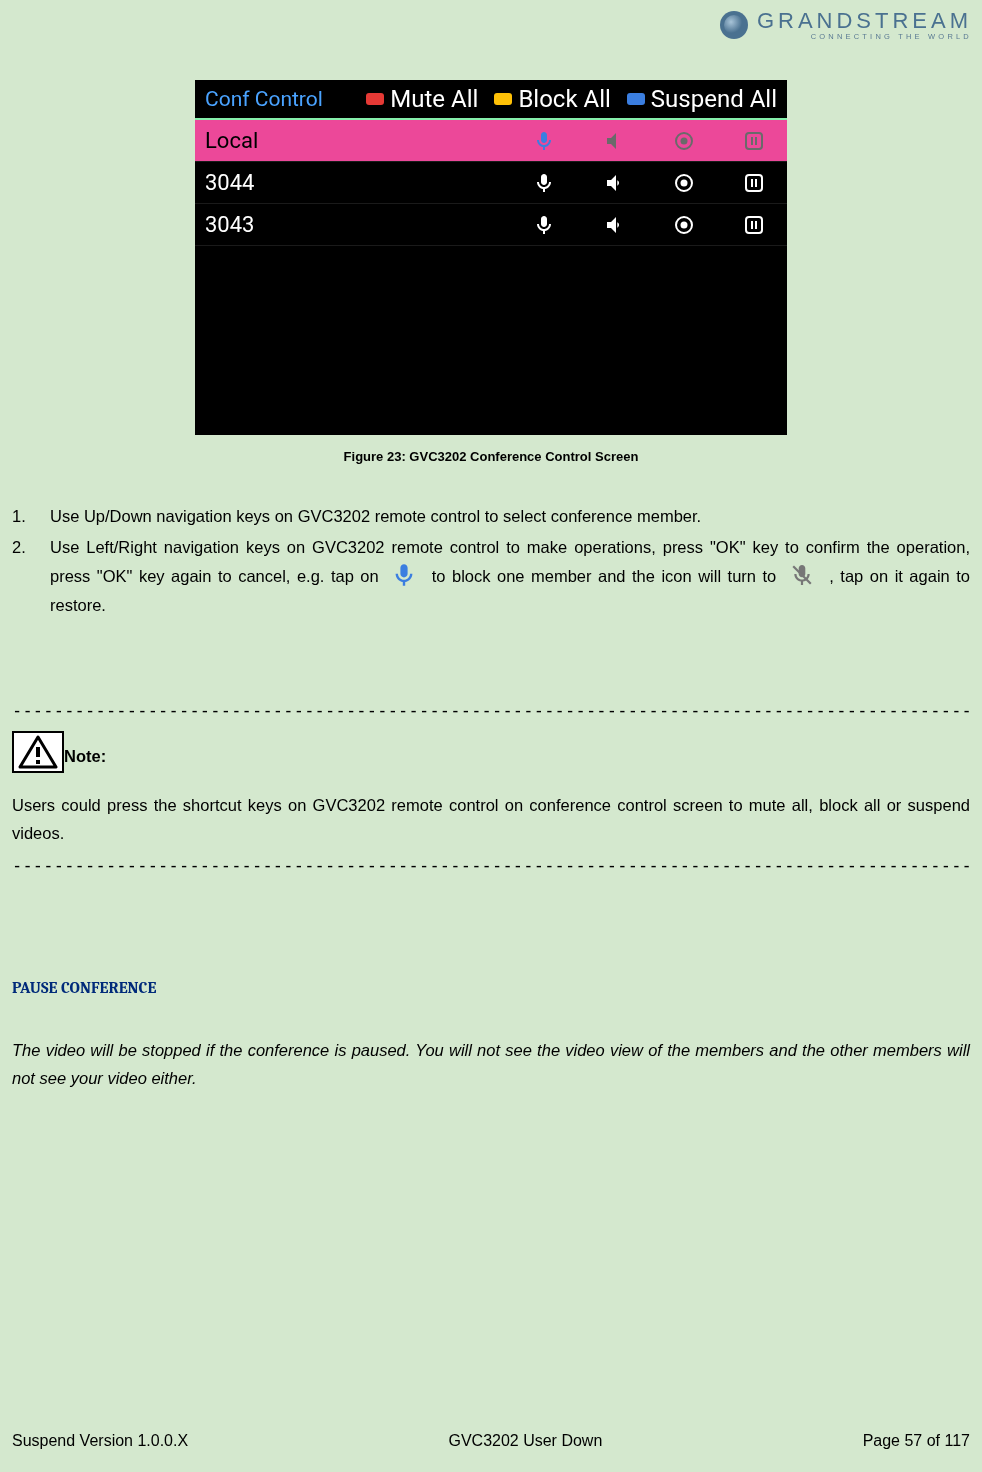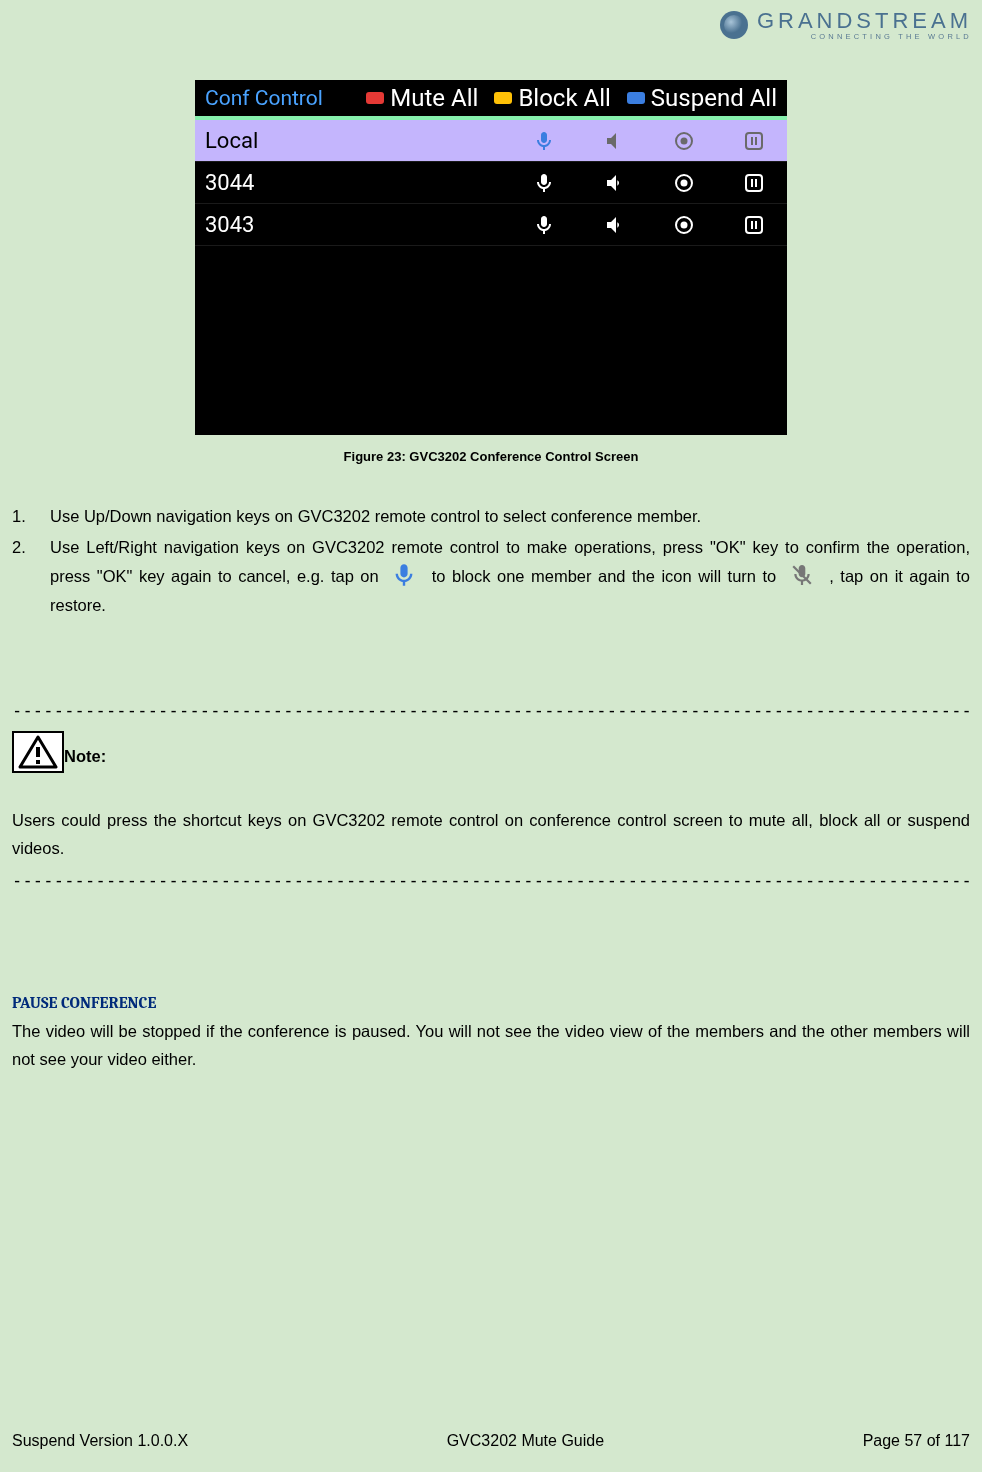--- a/index.html
+++ b/index.html
@@ -63,21 +63,21 @@
     height: 355px;
     background: #000;
     color: #fff;
     font-family: "Segoe UI", Roboto, Arial, sans-serif;
     font-size: 19px;
   }
   .ss-header {
     display: flex;
     align-items: center;
     height: 40px;
-    border-bottom: 4px solid #86efac;
+    border-bottom: 2px solid #86efac;
     padding: 9px 10px;
   }
   .ss-title {
     color: #4aa3ff;
     font-size: 21px;
     flex: 0 0 auto;
     padding-right: 20px;
   }
   .ss-legend {
     flex: 1;
@@ -93,21 +93,21 @@
   .dot.yellow { background: #ffc107; }
   .dot.blue { background: #3b7ee0; }
   .ss-row {
     display: flex;
     align-items: center;
     height: 42px;
     padding: 0 10px;
     border-bottom: 1px solid #1a1a1a;
   }
   .ss-row.selected {
-    background: #c4b5fd;
+    background: #ec4899;
     color: #000;
   }
   .ss-row .label { flex: 0 0 190px; font-size: 22px; }
   .ss-row .icons {
     flex: 1;
     display: flex;
     justify-content: flex-end;
     gap: 48px;
     padding-right: 12px;
   }
@@ -174,32 +174,34 @@
   .note-icon {
     width: 52px;
     height: 42px;
     background: #fff;
     border: 2px solid #000;
     display: flex;
     align-items: center;
     justify-content: center;
   }
   .note-label { font-weight: bold; padding-bottom: 2px; }
-  .note-text { margin-top: 33px; line-height: 1.7; text-align: justify;}
+  .note-text { margin-top: 18px; line-height: 1.7; text-align: justify;}
 
   .section-heading {
     color: #002a7a;
     font-weight: bold;
     font-size: 16px;
     margin-top: 100px;
     font-family: Cambria, Georgia, serif;
   }
   .section-body {
+    margin-top: 34px;
     line-height: 1.7;
     text-align: justify;
+    font-style: italic;
   }
 
   .footer {
     position: absolute;
     bottom: 22px;
     left: 12px;
     right: 12px;
     display: flex;
     justify-content: space-between;
     font-size: 16px;
@@ -370,17 +372,17 @@
     <div class="note-text">Users could press the shortcut keys on GVC3202 remote control on conference control screen to mute all, block all or suspend videos.</div>
 
     <div class="sep-line second">--------------------------------------------------------------------------------------------------------------------------------------------</div>
 
     <div class="section-heading">PAUSE CONFERENCE</div>
     <div class="section-body">The video will be stopped if the conference is paused. You will not see the video view of the members and the other members will not see your video either.</div>
   </div>
 
   <div class="footer">
     <div>Suspend Version 1.0.0.X</div>
-    <div>GVC3202 Mute Guide</div>
+    <div>GVC3202 User Down</div>
     <div>Page 57 of 117</div>
   </div>
 
 </div>
 
 </body></html>

